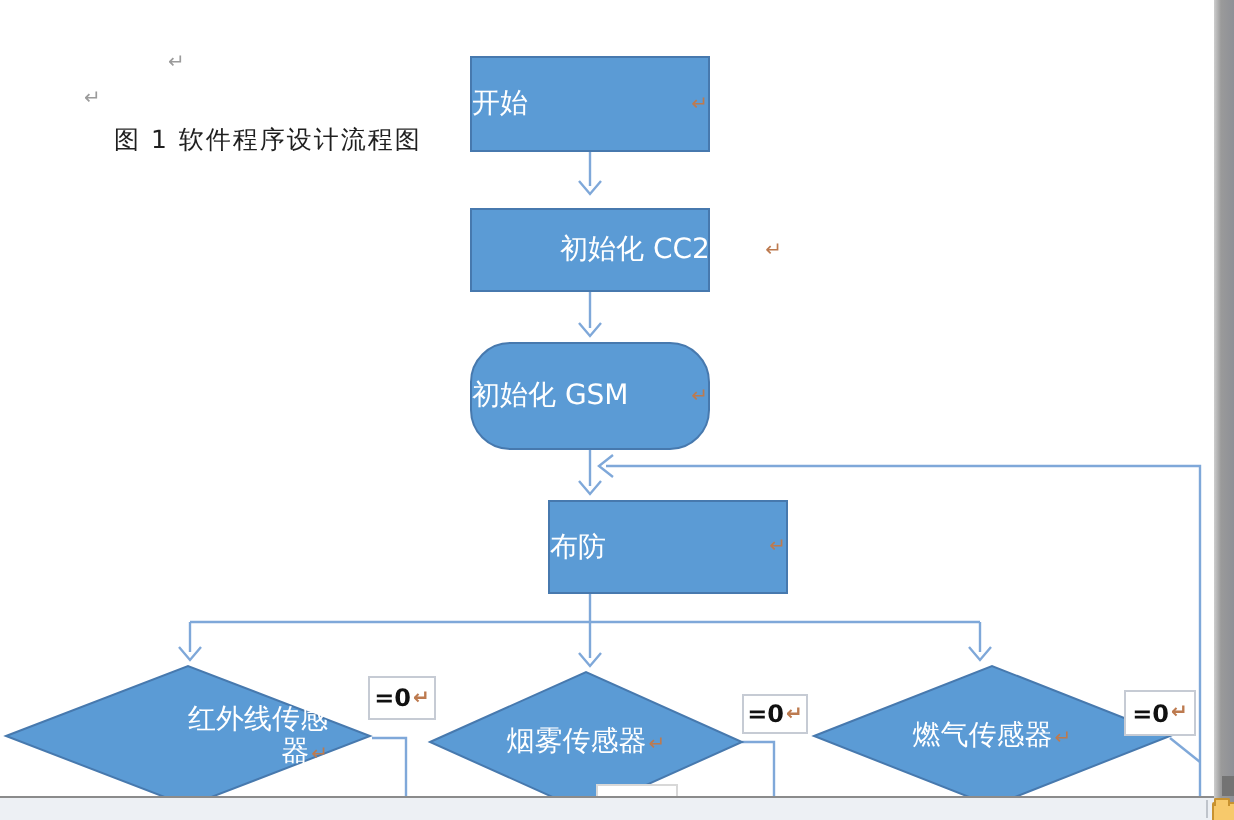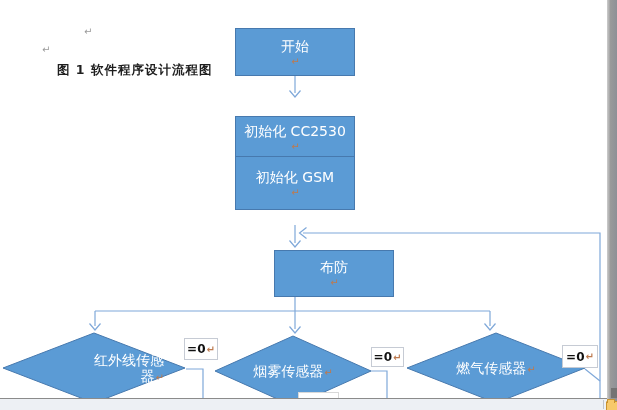--- a/index.html
+++ b/index.html
@@ -3,28 +3,28 @@
 <meta charset="utf-8">
 <style>
   html,body{margin:0;padding:0;}
   .screen{
     position:relative;width:617px;height:410px;overflow:hidden;
     background:#ffffff;font-family:"DejaVu Sans","Liberation Sans",sans-serif;
   }
   .doc{position:absolute;left:0;top:0;width:607px;height:399px;overflow:hidden;background:#fff;}
   .pilcrow{position:absolute;color:#9b9b9b;font-size:10px;line-height:10px;}
   .caption{
-    position:absolute;left:57px;top:62px;font-size:12.5px;font-weight:bold;
+    position:absolute;left:57px;top:62px;font-size:12.5px;font-weight:normal;
     color:#1f1f1f;letter-spacing:1px;white-space:nowrap;
   }
   svg.layer{position:absolute;left:0;top:0;z-index:1;}
   .box{
     position:absolute;left:235px;width:120px;background:#5b9bd5;border:1px solid #4779ae;
-    display:flex;align-items:center;justify-content:center;z-index:3;
-    color:#ffffff;font-size:14px;white-space:nowrap;box-sizing:border-box;flex-direction:column;
+    display:flex;align-items:center;justify-content:space-between;z-index:3;
+    color:#ffffff;font-size:14px;white-space:nowrap;box-sizing:border-box;
   }
   .shape-pilcrow{color:#bd7a4f;font-size:10px;margin-left:1px;}
   .dtext{
     position:absolute;z-index:4;color:#ffffff;font-size:14px;line-height:16px;
     text-align:center;white-space:nowrap;
   }
   .cond{
     position:absolute;background:#ffffff;border:1px solid #c6cbd4;z-index:5;
     display:flex;align-items:center;justify-content:center;
     font-size:12px;font-weight:bold;color:#111;box-sizing:border-box;
@@ -99,25 +99,25 @@
         <polygon points="407,368 496,333 585,368 496,403"></polygon>
       </g>
     </svg>
 
     <div class="notch"></div>
 
     <div class="box" style="top:28px;height:48px;">
       <span>开始</span>
         <span class="shape-pilcrow">↵</span>
     </div>
-    <div class="box" style="top:116px;height:42px;">
+    <div class="box" style="top:104px;height:42px;padding-left:44px;">
       <span>初始化 CC2530</span>
         <span class="shape-pilcrow">↵</span>
     </div>
-    <div class="box" style="top:156px;height:54px;">
+    <div class="box" style="top:171px;height:54px;border-radius:20px;">
       <span>初始化 GSM</span>
         <span class="shape-pilcrow">↵</span>
     </div>
     <div class="box" style="top:250px;height:47px;margin-left:39px;">
       <span>布防</span>
         <span class="shape-pilcrow">↵</span>
     </div>
 
     <div class="dtext" style="left:24px;top:352px;width:140px;text-align:right;">
       <span>红外线传感</span><br>

